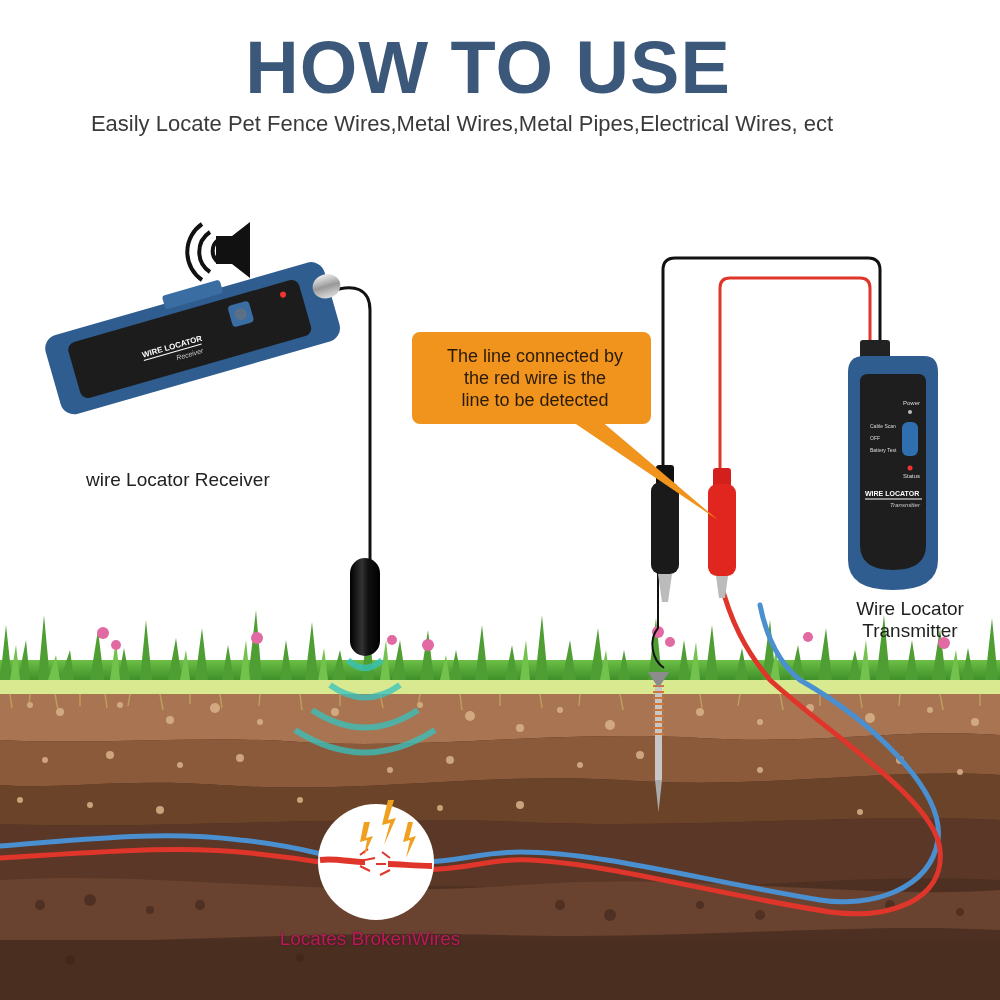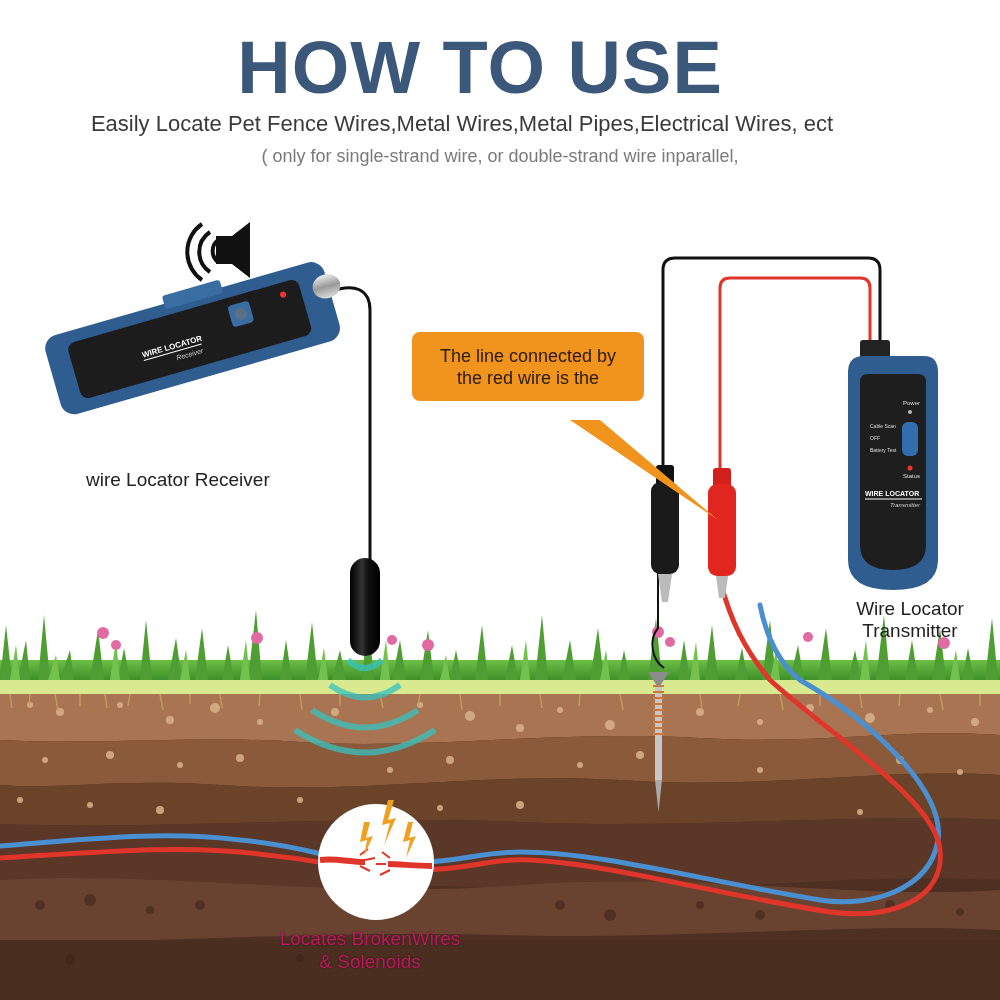--- a/index.html
+++ b/index.html
@@ -6,36 +6,37 @@
   body {
     width: 1000px; height: 1000px; position: relative; overflow: hidden;
     background: #ffffff;
     font-family: "Liberation Sans", "DejaVu Sans", sans-serif;
   }
   .abs { position: absolute; }
   .title {
     left: 0; top: 22px; width: 960px; text-align: center;
     font-size: 74px; font-weight: bold; color: #3b5779; letter-spacing: 1px;
     line-height: 92px;
+    padding-left: 8px;
   }
   .subtitle {
     left: 0; top: 110px; width: 924px; text-align: center;
     font-size: 22px; color: #3a3a3a; line-height: 28px;
   }
   .note {
     left: 0; top: 146px; width: 880px; text-align: center;
     font-size: 18px; color: #7a7a7a; line-height: 21px;
   }
   .note span { display: block; }
   .label-dark { font-size: 19px; color: #222; }
   .callout {
-    left: 412px; top: 332px; width: 232px; height: 69px;
+    left: 412px; top: 332px; width: 232px; height: 92px;
     background: #f0941e; border-radius: 8px;
     color: #2a1a08; font-size: 18px; line-height: 22px;
-    text-align: center; display: flex; flex-direction: column; justify-content: center;
+    text-align: center; display: flex; flex-direction: column; justify-content: center; padding-left: 7px;
   }
   .callout span { display: block; }
   .bottom-label {
     left: 240px; top: 927px; width: 260px; text-align: center;
     color: #be185d; font-size: 19px; line-height: 23px;
     text-shadow: 0 0 2px rgba(0,0,0,0.5);
   }
   .bottom-label span { display: block; }
   .tx-label {
     left: 820px; top: 598px; width: 180px; text-align: center;
@@ -43,21 +44,20 @@
   }
   .tx-label span { display: block; }
   svg text { font-family: "Liberation Sans", "DejaVu Sans", sans-serif; }
 </style>
 </head>
 <body>
 
 <div class="abs title">HOW TO USE</div>
 <div class="abs subtitle">Easily Locate Pet Fence Wires,Metal Wires,Metal Pipes,Electrical Wires, ect</div>
 <div class="abs note" style="left:60px;">
-  <span>( only for single-strand wire, or double-strand wire inparallel,</span>
 </div>
 
 <svg class="abs" style="left:0;top:0;" width="1000" height="1000" viewBox="0 0 1000 1000">
   <defs>
     <linearGradient id="grassG" x1="0" y1="0" x2="0" y2="1">
       <stop offset="0" stop-color="#6cbf45"></stop>
       <stop offset="1" stop-color="#3f8f2a"></stop>
     </linearGradient>
     <linearGradient id="probeG" x1="0" y1="0" x2="1" y2="0">
       <stop offset="0" stop-color="#000"></stop>
@@ -264,23 +264,23 @@
     <line x1="865" y1="499" x2="922" y2="499" stroke="#fff" stroke-width="1"></line>
     <text x="890" y="507" font-size="6" font-style="italic" fill="#ccc">Transmitter</text>
   </g>
 </svg>
 
 <div class="abs label-dark" style="left:86px;top:437px;margin-top:32px;">wire Locator Receiver</div>
 
 <div class="abs callout">
   <span>The line connected by</span>
   <span>the red wire is the</span>
+  <span>line to be detected</span>
 </div>
 
 <div class="abs tx-label">
   <span>Wire Locator</span>
   <span>Transmitter</span>
 </div>
 
 <div class="abs bottom-label">
   <span>Locates BrokenWires</span>
-  <span>&amp; Solenoids</span>
 </div>
 
 </body></html>

